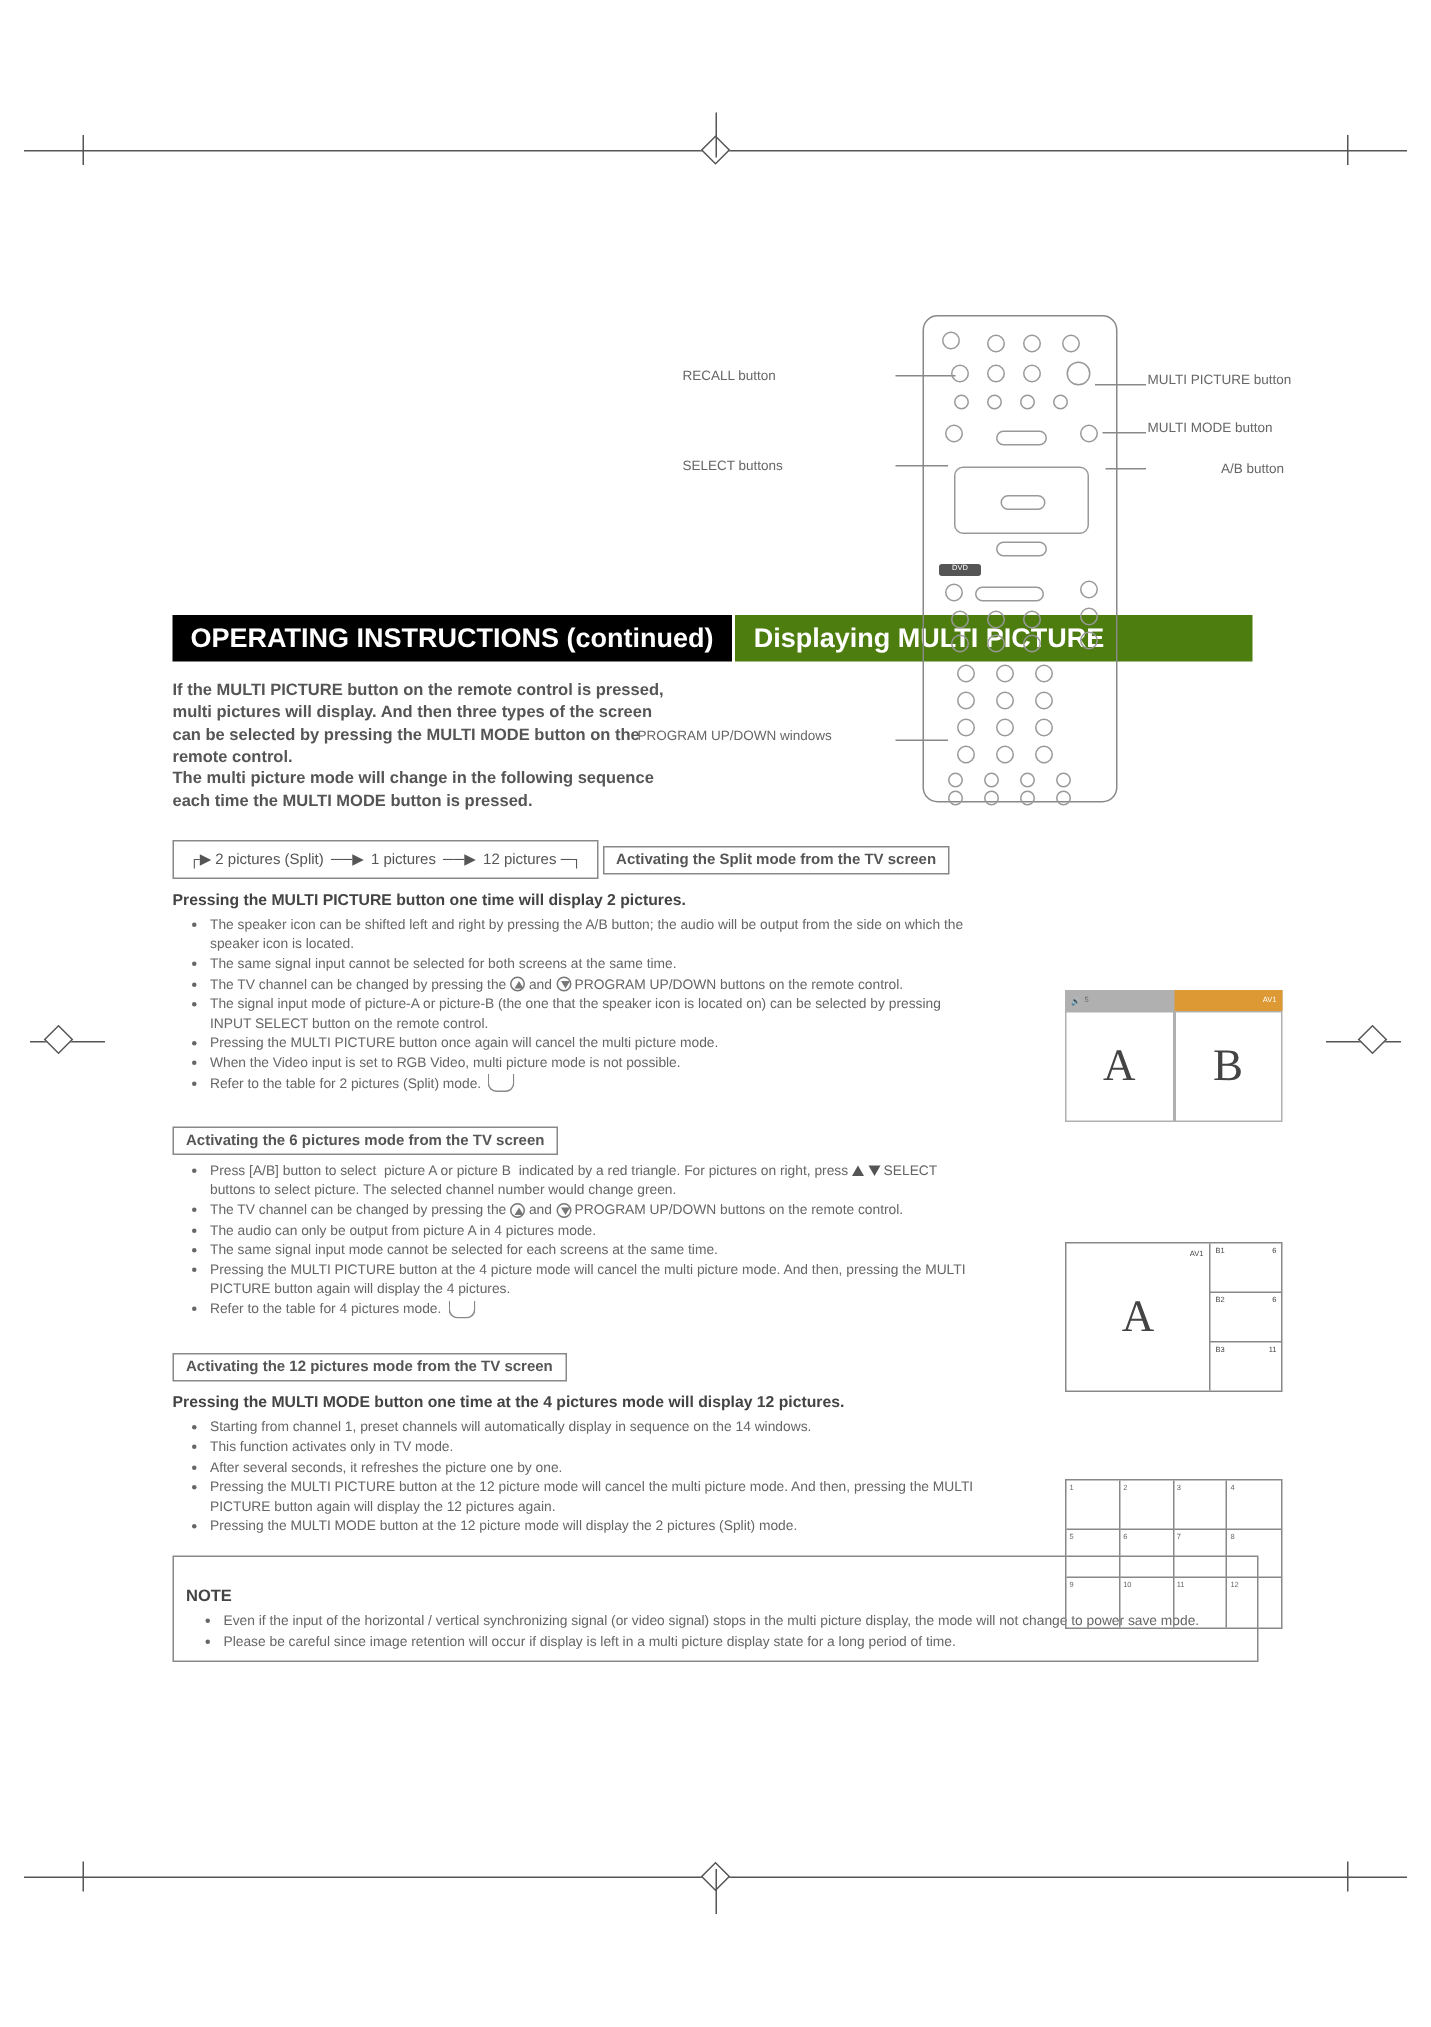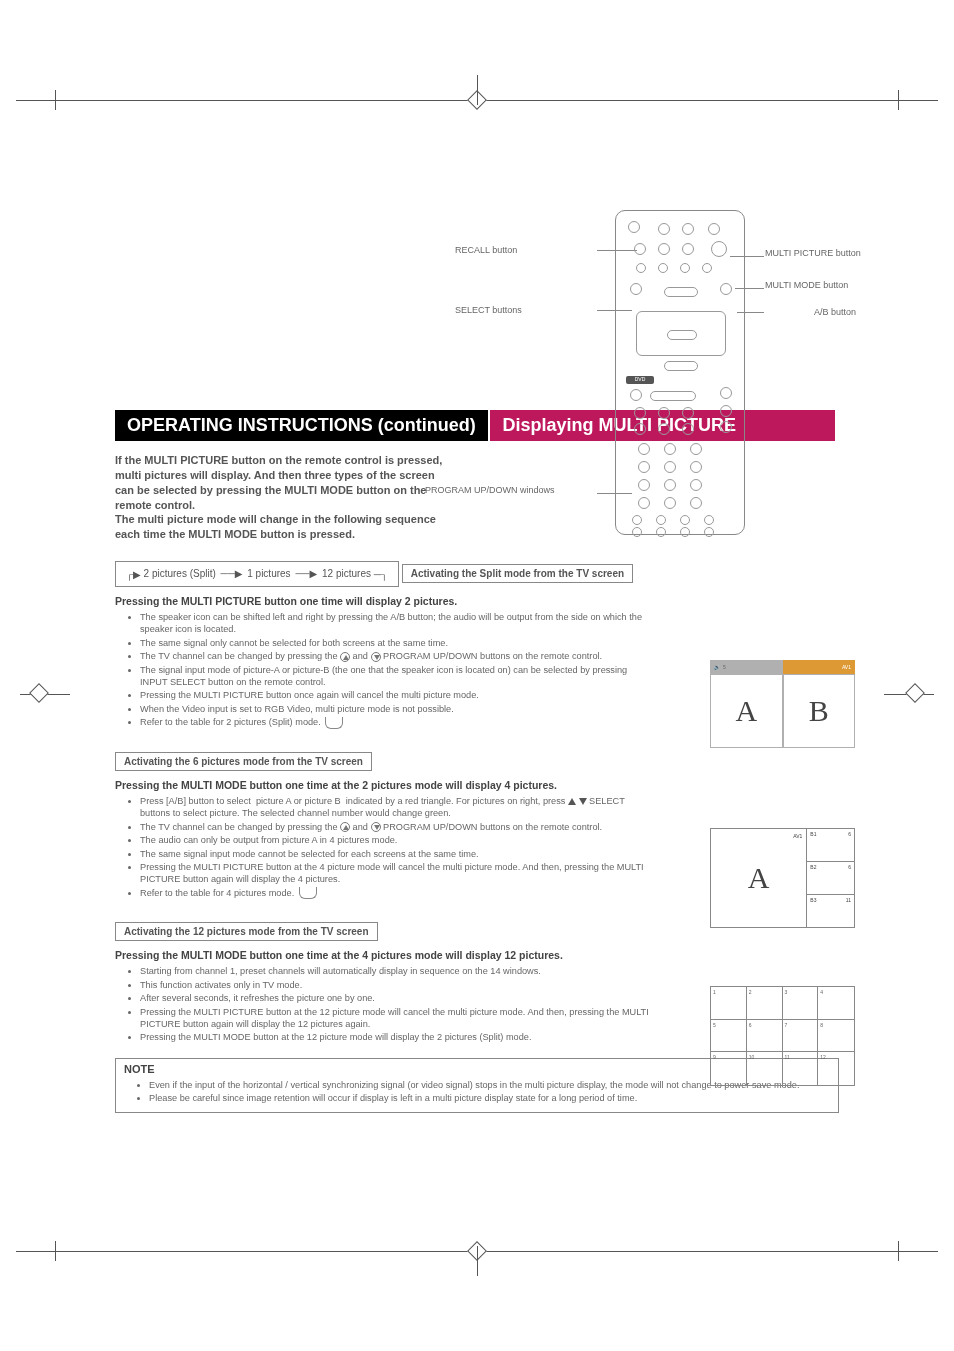--- a/index.html
+++ b/index.html
@@ -39,21 +39,21 @@
   .side-diamond.right { right: 32px; top: 686px; }
   .side-line-l { position:absolute; left:20px; top:694px; width:50px; border-top:1px solid #555;}
   .side-line-r { position:absolute; right:20px; top:694px; width:50px; border-top:1px solid #555;}
   .content { position: absolute; left: 115px; right: 115px; top: 170px; }
   .title-bar {
     background: #000; color: #fff; font-weight: bold;
     font-size: 18px; padding: 5px 12px; display: inline-block;
     min-width: 345px;
   }
   .section-bar {
-    background: #be185d; color: #fff; font-weight: bold;
+    background: #4d7c0f; color: #fff; font-weight: bold;
     font-size: 18px; padding: 5px 12px; display: inline-block;
     min-width: 345px; margin-top: 40px;
   }
   .intro-bold {
     font-weight: bold; font-size: 11px; color: #555;
     margin-top: 12px; line-height: 1.35; max-width: 340px;
   }
   .flow-box {
     border: 1px solid #888; display: inline-block; padding: 6px 10px;
     margin-top: 10px; font-size: 10px; color: #555;
@@ -62,21 +62,21 @@
   .sub-box {
     border: 1px solid #888; display: inline-block; padding: 3px 8px;
     font-size: 10px; font-weight: bold; color: #555; margin-top: 22px;
   }
   .sub-heading {
     font-weight: bold; font-size: 10.5px; color: #444; margin-top: 8px;
   }
   .bullets { margin-top: 4px; color: #666; font-size: 9.2px; line-height: 1.35; max-width: 540px; }
   .bullets li { list-style-type: disc; margin-left: 25px; margin-bottom: 1px; }
   .note-box {
-    border: 1px solid #888; margin-top: 14px; padding: 4px 8px 6px 8px;
+    border: 1px solid #888; margin-top: 14px; padding: 20px 8px 6px 8px;
     font-size: 9.2px; color: #666;
   }
   .note-box .note-title { font-weight: bold; font-size: 11px; color: #444; }
   .circle-icon {
     display: inline-block; width: 10px; height: 10px; border: 1px solid #777;
     border-radius: 50%; vertical-align: middle; position: relative;
   }
   .circle-icon::after {
     content: ""; position: absolute; left: 2px; top: 2px;
     border-left: 3px solid transparent; border-right: 3px solid transparent;
@@ -268,31 +268,30 @@
     <span class="arrow">──▶</span>
     <span>12 pictures</span>
     <span style="display:inline-block;vertical-align:middle;">─┐</span>
   </div>
 
   
   <div class="sub-box">Activating the Split mode from the TV screen</div>
   <div class="sub-heading">Pressing the MULTI PICTURE button one time will display 2 pictures.</div>
   <ul class="bullets">
     <li>The speaker icon can be shifted left and right by pressing the A/B button; the audio will be output from the side on which the speaker icon is located.</li>
-    <li>The same signal only cannot be selected for both screens at the same time.</li>
+    <li>The same signal input cannot be selected for both screens at the same time.</li>
     <li>The TV channel can be changed by pressing the <span class="circle-icon"></span> and <span class="circle-icon down"></span> PROGRAM UP/DOWN buttons on the remote control.</li>
     <li>The signal input mode of picture-A or picture-B (the one that the speaker icon is located on) can be selected by pressing INPUT SELECT button on the remote control.</li>
     <li>Pressing the MULTI PICTURE button once again will cancel the multi picture mode.</li>
     <li>When the Video input is set to RGB Video, multi picture mode is not possible.</li>
     <li><span>Refer to the table for 2 pictures (Split) mode.</span> <span class="pointer-link"></span></li>
   </ul>
 
   
   <div class="sub-box">Activating the 6 pictures mode from the TV screen</div>
-  <div class="sub-heading">Pressing the MULTI MODE button one time at the 2 pictures mode will display 4 pictures.</div>
   <ul class="bullets">
     <li>Press [A/B] button to select &nbsp;picture A or picture B &nbsp;indicated by a red triangle. For pictures on right, press <span class="tri-up"></span> <span class="tri-down"></span> SELECT buttons to select picture. The selected channel number would change green.</li>
     <li>The TV channel can be changed by pressing the <span class="circle-icon"></span> and <span class="circle-icon down"></span> PROGRAM UP/DOWN buttons on the remote control.</li>
     <li>The audio can only be output from picture A in 4 pictures mode.</li>
     <li>The same signal input mode cannot be selected for each screens at the same time.</li>
     <li>Pressing the MULTI PICTURE button at the 4 picture mode will cancel the multi picture mode. And then, pressing the MULTI PICTURE button again will display the 4 pictures.</li>
     <li><span>Refer to the table for 4 pictures mode.</span> <span class="pointer-link"></span></li>
   </ul>
 
   

